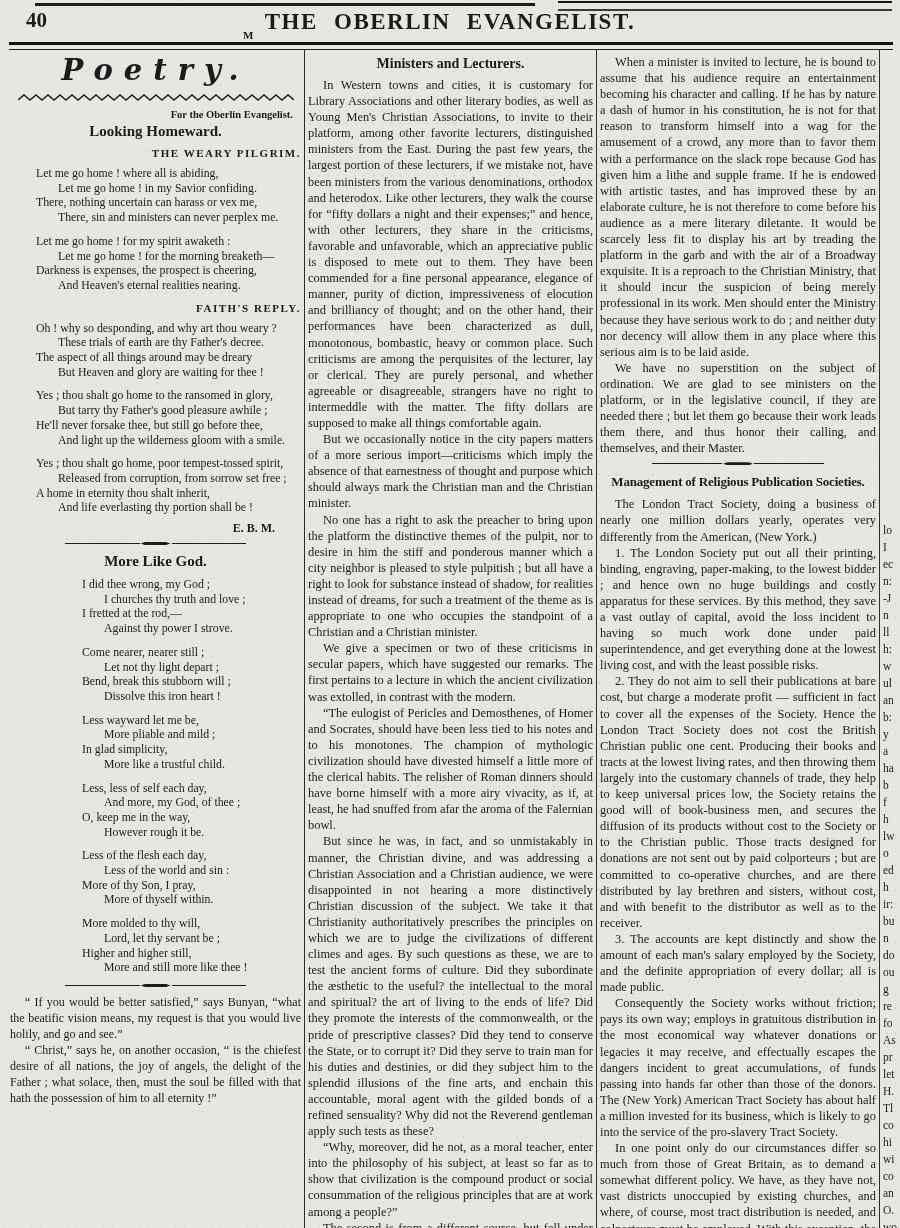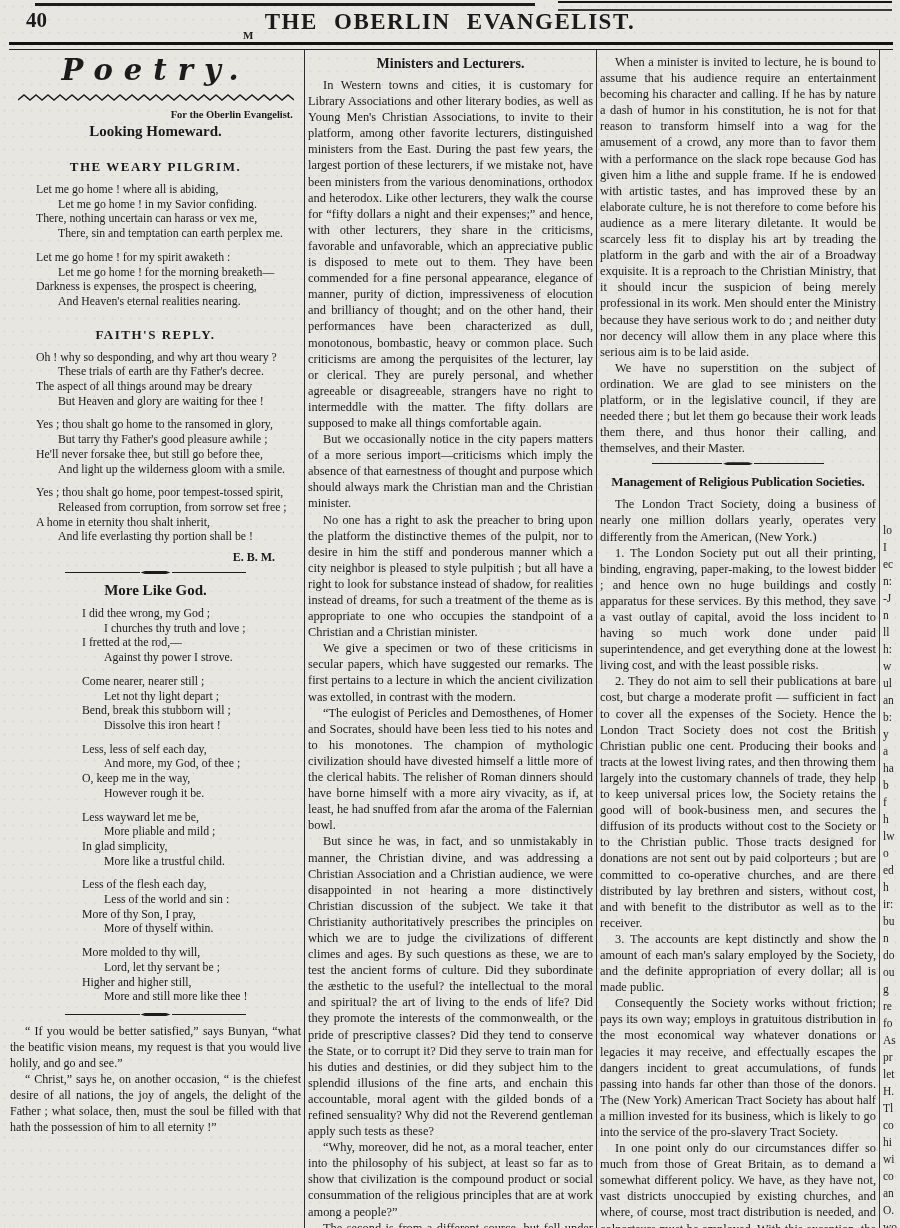--- a/index.html
+++ b/index.html
@@ -33,21 +33,21 @@
     text-align:center;font-family:"DejaVu Serif", serif;
     font-size:29px;font-weight:bold;font-style:italic;letter-spacing:11px;
     margin:0;line-height:34px;
   }
   .wavy{text-align:center;margin:1px 0 0;}
   .wavy svg{display:inline-block;}
   .credit{text-align:right;font-weight:bold;font-size:10.5px;margin:3px 8px 1px 0;}
   .heading{text-align:center;font-weight:bold;font-size:15px;margin:2px 0 6px;line-height:19px;}
   .col-2 .heading{font-size:14px;margin-bottom:4px;}
   .col-3 .heading{font-size:13px;letter-spacing:-0.2px;white-space:nowrap;margin:4px 0 5px;}
-  .subheading{text-align:center;font-weight:bold;font-size:13px;letter-spacing:1.5px;margin:18px 0 7px;}
+  .subheading{text-align:right;font-weight:bold;font-size:11px;letter-spacing:1.5px;margin:6px 0 7px;}
   .stanza{padding-left:26px;font-size:11.8px;line-height:14.7px;margin:0 0 9px;}
   .stanza.inset{padding-left:72px;}
   .line{white-space:nowrap;overflow:hidden;}
   .line.indent{padding-left:22px;}
   .signature{text-align:right;padding-right:26px;font-weight:bold;font-size:12px;margin:-3px 0 2px;}
   .divider{display:flex;align-items:center;justify-content:center;width:62%;margin:6px auto 7px;}
   .divider .bar{flex:1;height:1px;background:#1c1c1c;}
   .divider .diamond{width:30px;height:3px;background:#1c1c1c;margin:0 1px;
     clip-path:polygon(0 50%,15% 0,85% 0,100% 50%,85% 100%,15% 100%);}
   .para{text-align:justify;font-size:12.4px;line-height:16.1px;text-indent:15px;margin:0;}
@@ -70,21 +70,21 @@
         <div class="wavy"><svg width="276" height="8" viewBox="0 0 276 8">
             <path d="M0 6 L6 1 L12 6 L18 1 L24 6 L30 1 L36 6 L42 1 L48 6 L54 1 L60 6 L66 1 L72 6 L78 1 L84 6 L90 1 L96 6 L102 1 L108 6 L114 1 L120 6 L126 1 L132 6 L138 1 L144 6 L150 1 L156 6 L162 1 L168 6 L174 1 L180 6 L186 1 L192 6 L198 1 L204 6 L210 1 L216 6 L222 1 L228 6 L234 1 L240 6 L246 1 L252 6 L258 1 L264 6 L270 1 L276 6" fill="none" stroke="#1c1c1c" stroke-width="1.4"></path>
           </svg></div>
         <div class="credit">For the Oberlin Evangelist.</div>
         <div class="heading">Looking Homeward.</div>
         <div class="subheading">THE WEARY PILGRIM.</div>
         <div class="stanza">
           <div class="line">Let me go home ! where all is abiding,</div>
           <div class="line indent">Let me go home ! in my Savior confiding.</div>
           <div class="line">There, nothing uncertain can harass or vex me,</div>
-          <div class="line indent">There, sin and temptation can earth perplex me.</div>
+          <div class="line indent">There, sin and ministers can never perplex me.</div>
         </div>
         <div class="stanza">
           <div class="line">Let me go home ! for my spirit awaketh :</div>
           <div class="line indent">Let me go home ! for the morning breaketh—</div>
           <div class="line">Darkness is expenses, the prospect is cheering,</div>
           <div class="line indent">And Heaven's eternal realities nearing.</div>
         </div>
         <div class="subheading">FAITH'S REPLY.</div>
         <div class="stanza">
           <div class="line">Oh ! why so desponding, and why art thou weary ?</div>
@@ -117,30 +117,30 @@
           <div class="line">I fretted at the rod,—</div>
           <div class="line indent">Against thy power I strove.</div>
         </div>
         <div class="stanza inset">
           <div class="line">Come nearer, nearer still ;</div>
           <div class="line indent">Let not thy light depart ;</div>
           <div class="line">Bend, break this stubborn will ;</div>
           <div class="line indent">Dissolve this iron heart !</div>
         </div>
         <div class="stanza inset">
+          <div class="line">Less wayward let me be,</div>
+          <div class="line indent">More pliable and mild ;</div>
+          <div class="line">In glad simplicity,</div>
+          <div class="line indent">More like a trustful child.</div>
+        </div>
+        <div class="stanza inset">
           <div class="line">Less, less of self each day,</div>
           <div class="line indent">And more, my God, of thee ;</div>
           <div class="line">O, keep me in the way,</div>
           <div class="line indent">However rough it be.</div>
-        </div>
-        <div class="stanza inset">
-          <div class="line">Less wayward let me be,</div>
-          <div class="line indent">More pliable and mild ;</div>
-          <div class="line">In glad simplicity,</div>
-          <div class="line indent">More like a trustful child.</div>
         </div>
         <div class="stanza inset">
           <div class="line">Less of the flesh each day,</div>
           <div class="line indent">Less of the world and sin :</div>
           <div class="line">More of thy Son, I pray,</div>
           <div class="line indent">More of thyself within.</div>
         </div>
         <div class="stanza inset">
           <div class="line">More molded to thy will,</div>
           <div class="line indent">Lord, let thy servant be ;</div>

